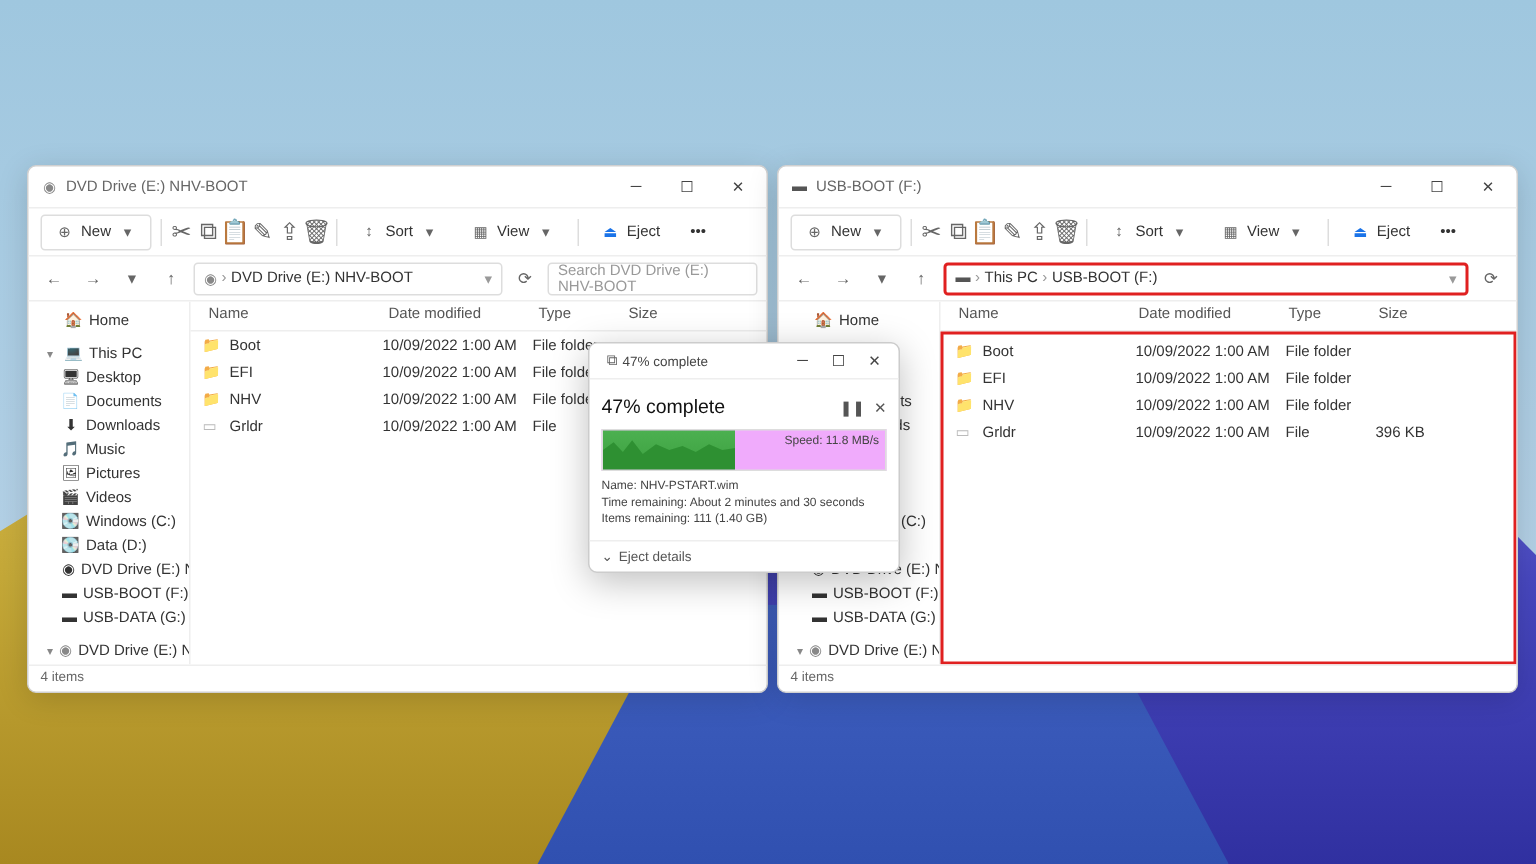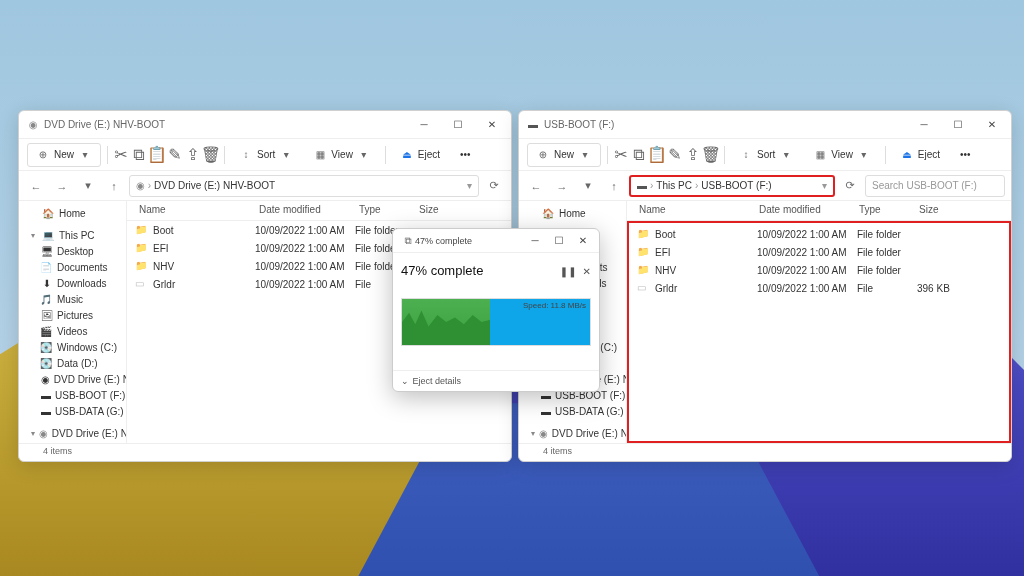--- a/index.html
+++ b/index.html
@@ -37,35 +37,35 @@
 .cols{display:flex;height:20px;border-bottom:1px solid #eee;font-size:10px;color:#555;padding-left:8px}
 .cols div{padding:3px 4px}
 .c-name{width:120px}
 .c-date{width:100px}
 .c-type{width:60px}
 .c-size{width:60px}
 .rows{flex:1}
 .row{display:flex;height:18px;font-size:10px;color:#333;padding-left:8px;align-items:center;cursor:pointer}
 .row .ico{width:14px;height:12px;margin-right:4px;font-size:10px}
 .rows.highlight{border:2px solid #e02020;padding:2px 0}
-.status{height:18px;border-top:1px solid #eee;font-size:9px;color:#666;padding:2px 24px}
+.status{height:18px;border-top:1px solid #eee;font-size:9px;color:#666;padding:2px 8px}
 .folder-ico{color:#f3c04a}
 .file-ico{color:#bbb}
 .disc-ico{color:#888}
 .usb-ico{color:#555}
 .drive-ico{color:#6ca0d8}
 
 .dialog{position:absolute;left:392px;top:228px;width:208px;background:#fff;border:1px solid #ccc;border-radius:6px;box-shadow:0 6px 24px rgba(0,0,0,.25);z-index:50;font-size:10px}
 .dtitle{height:24px;display:flex;align-items:center;padding:0 4px 0 8px;border-bottom:1px solid #eee}
 .dtitle .txt{flex:1;font-size:9px;color:#444}
 .dbody{padding:8px}
 .dmeta{font-size:8.5px;color:#444;line-height:1.3}
 .dmeta a{color:#0066cc;text-decoration:none}
 .dprog{font-size:13px;font-weight:400;color:#111;margin:2px 0 4px}
-.graph{height:48px;border:1px solid #ddd;position:relative;margin:16px 0;background:#0ea5e9}
+.graph{height:28px;border:1px solid #ddd;position:relative;margin:4px 0;background:#f0abfc}
 .graph .fill{position:absolute;left:0;top:0;bottom:0;width:47%;background:linear-gradient(180deg,#4cb050 0%,#3ca040 100%)}
 .graph .jag{position:absolute;left:0;top:0;bottom:0;width:47%;background:#2e9032;clip-path:polygon(0 50%,8% 30%,15% 55%,22% 25%,30% 60%,40% 35%,50% 50%,60% 40%,70% 55%,80% 35%,90% 50%,100% 45%,100% 100%,0 100%)}
 .graph .speed{position:absolute;right:4px;top:2px;font-size:8px;color:#444}
 .dinfo{font-size:8px;color:#444;line-height:1.4;margin-top:4px}
 .dfoot{border-top:1px solid #eee;padding:5px 8px;display:flex;align-items:center;gap:4px;font-size:9px;color:#555;cursor:pointer}
 </style>
 </head>
 <body>
 
 <div class="wallpaper">
@@ -122,20 +122,23 @@
     <div class="navbtn">▾</div>
     <div class="navbtn">↑</div>
     <div class="crumbs">
       <span class="disc-ico">◉</span>
         <span class="sep">›</span>
       <span class="seg">DVD Drive (E:) NHV-BOOT</span>
       <span style="flex:1"></span>
         <span class="sep">▾</span>
     </div>
     <div class="navbtn">⟳</div>
+    <div class="search">
+        <span>Search DVD Drive (E:) NHV-BOOT</span>
+      </div>
   </div>
   <div class="body">
     <div class="sidebar" id="sb-left">
         <div class="sitem"><span class="chev"></span><span class="ico">🏠</span>Home</div>
         <div style="height:6px"></div>
         <div class="sitem"><span class="chev">▾</span><span class="ico drive-ico">💻</span>This PC</div>
         <div class="sitem sub"><span class="ico">🖥</span>Desktop</div>
         <div class="sitem sub"><span class="ico">📄</span>Documents</div>
         <div class="sitem sub"><span class="ico">⬇</span>Downloads</div>
         <div class="sitem sub"><span class="ico">🎵</span>Music</div>
@@ -237,23 +240,20 @@
     <div class="crumbs highlight">
       <span class="usb-ico">▬</span>
         <span class="sep">›</span>
       <span class="seg">This PC</span>
         <span class="sep">›</span>
       <span class="seg">USB-BOOT (F:)</span>
       <span style="flex:1"></span>
         <span class="sep">▾</span>
     </div>
     <div class="navbtn">⟳</div>
-    <div class="search">
-        <span>Search USB-BOOT (F:)</span>
-      </div>
   </div>
   <div class="body">
     <div class="sidebar" id="sb-right">
         <div class="sitem"><span class="chev"></span><span class="ico">🏠</span>Home</div>
         <div style="height:6px"></div>
         <div class="sitem"><span class="chev">▾</span><span class="ico drive-ico">💻</span>This PC</div>
         <div class="sitem sub"><span class="ico">🖥</span>Desktop</div>
         <div class="sitem sub"><span class="ico">📄</span>Documents</div>
         <div class="sitem sub"><span class="ico">⬇</span>Downloads</div>
         <div class="sitem sub"><span class="ico">🎵</span>Music</div>
@@ -318,18 +318,23 @@
     <div style="display:flex;align-items:center;gap:6px">
       <div class="dprog" style="flex:1">47% complete</div>
       <span style="font-size:10px;color:#555;cursor:pointer">❚❚</span>
       <span style="font-size:10px;color:#555;cursor:pointer">✕</span>
     </div>
     <div class="graph">
       <div class="fill"></div>
         <div class="jag"></div>
       <div class="speed">Speed: 11.8 MB/s</div>
     </div>
+    <div class="dinfo">
+      <div>Name: NHV-PSTART.wim</div>
+      <div>Time remaining: About 2 minutes and 30 seconds</div>
+      <div>Items remaining: 111 (1.40 GB)</div>
+    </div>
   </div>
   <div class="dfoot">
     <span>⌄</span>
     <span>Eject details</span>
   </div>
 </div>
 
 </body></html>

